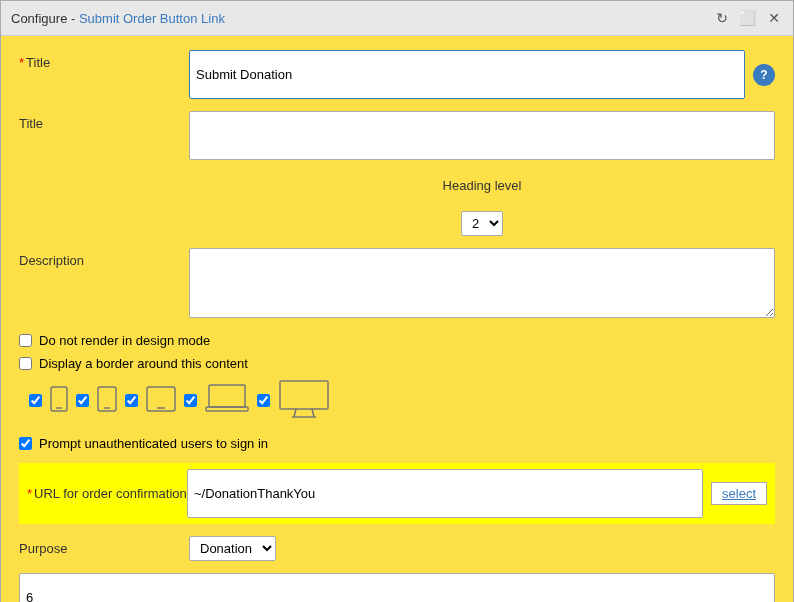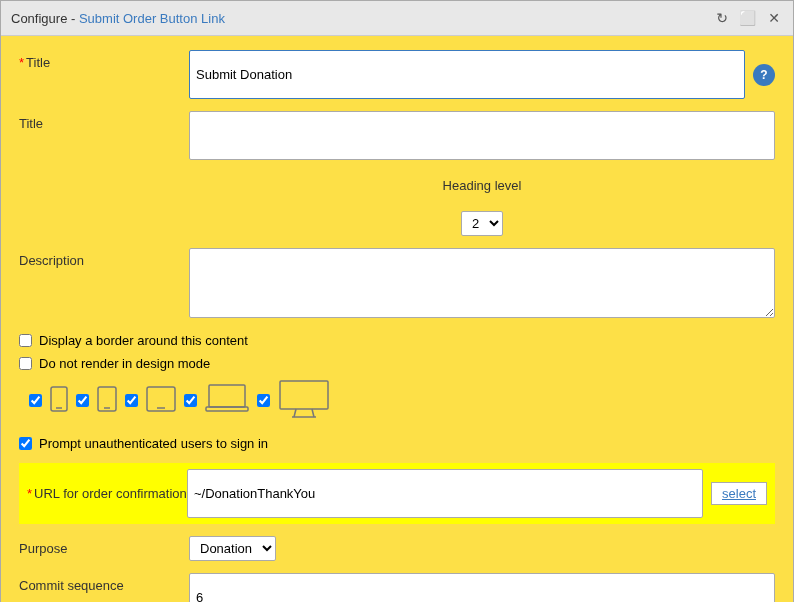--- a/index.html
+++ b/index.html
@@ -164,27 +164,27 @@
     </div>
 
     <div class="form-row">
       <div class="label-col">Description</div>
       <div class="input-col">
         <textarea style=""></textarea>
       </div>
     </div>
 
     <div class="checkbox-row">
+      <input type="checkbox" id="designMode" style="">
+      <label for="designMode">Do not render in design mode</label>
+    </div>
+
+    <div class="checkbox-row">
       <input type="checkbox" id="borderCheck" style="">
       <label for="borderCheck">Display a border around this content</label>
-    </div>
-
-    <div class="checkbox-row">
-      <input type="checkbox" id="designMode" style="">
-      <label for="designMode">Do not render in design mode</label>
     </div>
 
 
     <div class="screen-sizes-row">
 
       <input type="checkbox" id="sz1" checked="" style="">
       <label for="sz1">
         <svg width="18" height="26" viewBox="0 0 18 26">
           <rect x="1" y="1" width="16" height="24" rx="2" ry="2" fill="none" stroke="#777" stroke-width="1.5"></rect>
           <line x1="6" y1="22" x2="12" y2="22" stroke="#777" stroke-width="1.5"></line>
@@ -243,20 +243,19 @@
       <div class="label-col">Purpose</div>
       <div class="input-col">
         <select>
           <option>Donation</option>
           <option>Order</option>
         </select>
       </div>
     </div>
 
     <div class="form-row">
-      <div class="label-col">Commit sequence</div>
       <div class="input-col">
         <input type="text" class="commit-input" value="6" style="">
       </div>
     </div>
 
   </div>
 </div>
 
 </body></html>

